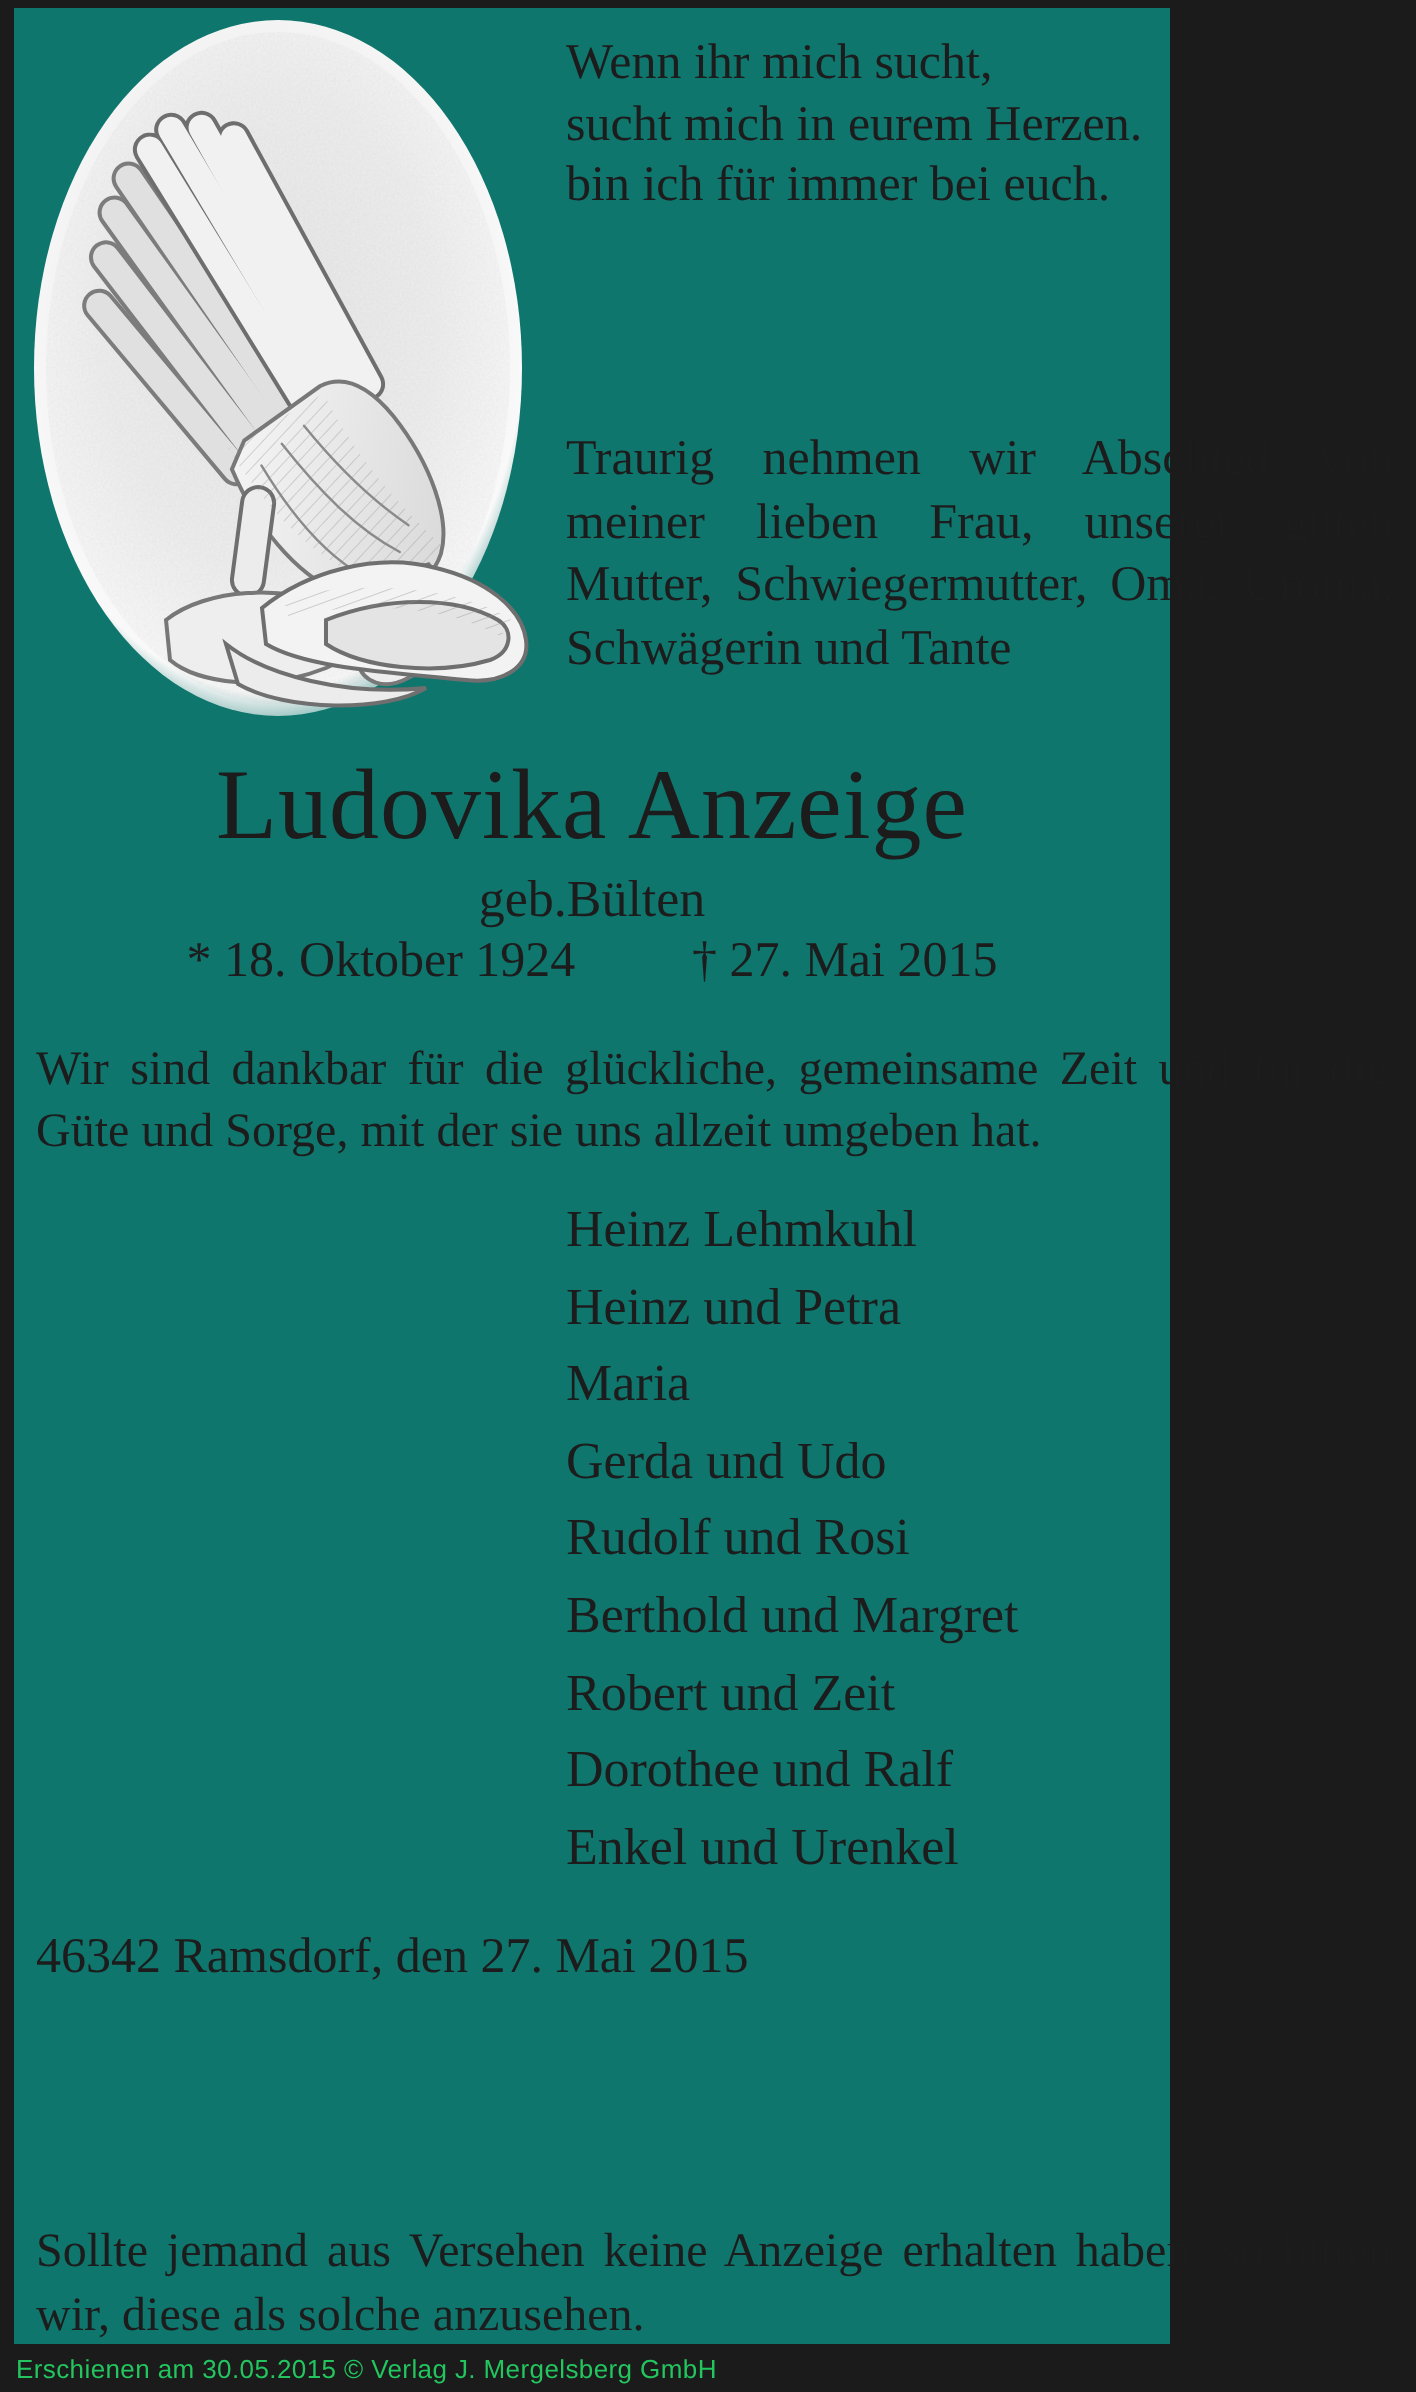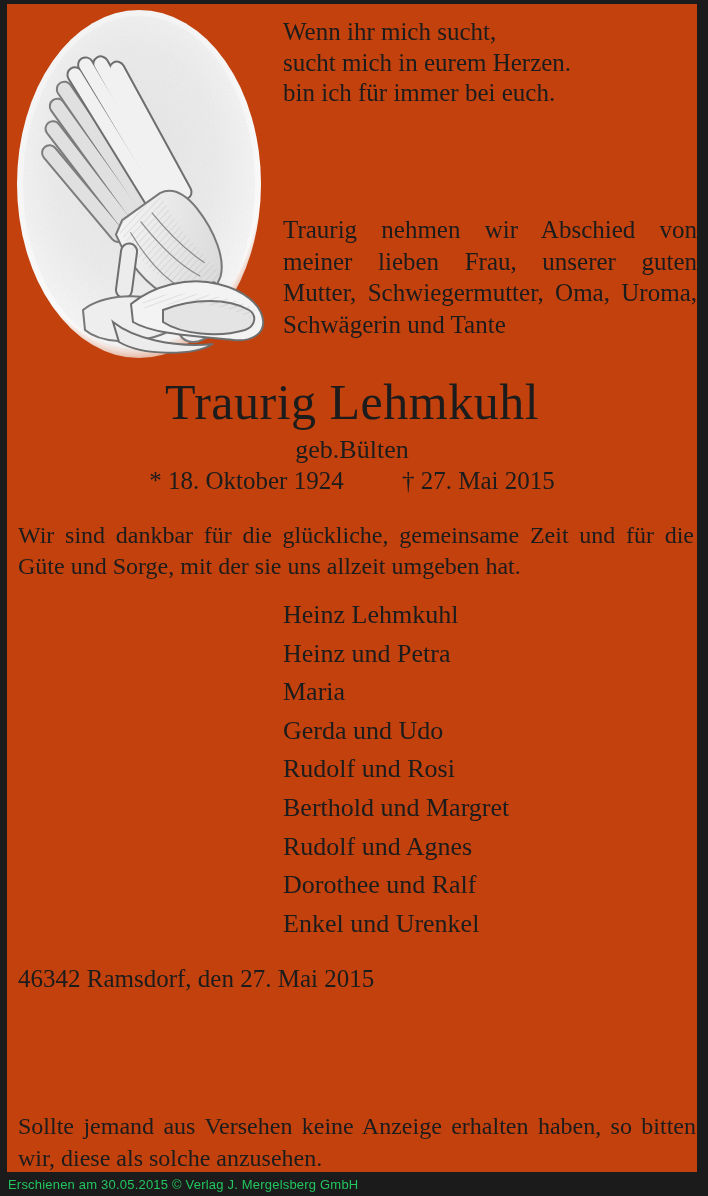--- a/index.html
+++ b/index.html
@@ -3,22 +3,22 @@
 <meta charset="utf-8">
 <style>
   html,body{margin:0;padding:0;background:#1b1b1b;}
   .stage{
     position:relative;width:708px;height:1196px;background:#1b1b1b;
     overflow:hidden;color:#1c1c1c;
     font-family:"Liberation Serif","DejaVu Serif",serif;
     -webkit-font-smoothing:antialiased;
   }
   .paper{
-    position:absolute;left:7px;top:4px;width:690px;height:1168px;
-    background:#c2410c;
+    position:absolute;left:7px;top:4px;width:578px;height:1168px;
+    background:#0f766e;
   }
   .abs{position:absolute;}
   .hands{left:6px;top:0;width:258px;height:366px;}
   .poem{left:276px;top:13px;font-size:25px;line-height:30.5px;white-space:nowrap;}
   .intro{left:276px;top:210px;width:414px;font-size:25px;line-height:31.5px;text-align:justify;}
   .name{left:0;width:100%;top:371px;font-size:50px;line-height:1.1;text-align:center;letter-spacing:.5px;}
   .maiden{left:0;width:100%;top:431px;font-size:26px;text-align:center;}
   .dates{left:0;width:100%;top:463px;font-size:25px;text-align:center;}
   .dates .death{display:inline-block;margin-left:52px;}
   .gratitude{left:11px;top:516px;width:676px;font-size:24px;line-height:31px;text-align:justify;}
@@ -123,37 +123,37 @@
     </svg>
 
     <div class="abs poem">
         <div>Wenn ihr mich sucht,</div>
         <div>sucht mich in eurem Herzen.</div>
         <div>bin ich für immer bei euch.</div>
       </div>
 
     <div class="abs intro">Traurig nehmen wir Abschied von meiner lieben Frau, unserer guten Mutter, Schwiegermutter, Oma, Uroma, Schwägerin und Tante</div>
 
-    <div class="abs name">Traurig Lehmkuhl</div>
+    <div class="abs name">Ludovika Anzeige</div>
     <div class="abs maiden">geb.Bülten</div>
     <div class="abs dates">
       <span class="birth">* 18. Oktober 1924</span>
       <span class="death">† 27. Mai 2015</span>
     </div>
 
     <div class="abs gratitude">Wir sind dankbar für die glückliche, gemeinsame Zeit und für die Güte und Sorge, mit der sie uns allzeit umgeben hat.</div>
 
     <div class="abs mourners">
         <div>Heinz Lehmkuhl</div>
         <div>Heinz und Petra</div>
         <div>Maria</div>
         <div>Gerda und Udo</div>
         <div>Rudolf und Rosi</div>
         <div>Berthold und Margret</div>
-        <div>Rudolf und Agnes</div>
+        <div>Robert und Zeit</div>
         <div>Dorothee und Ralf</div>
         <div>Enkel und Urenkel</div>
       </div>
 
     <div class="abs place">46342 Ramsdorf, den 27. Mai 2015</div>
 
 
     <div class="abs apology">Sollte jemand aus Versehen keine Anzeige erhalten haben, so bitten wir, diese als solche anzusehen.</div>
   </div>
 

